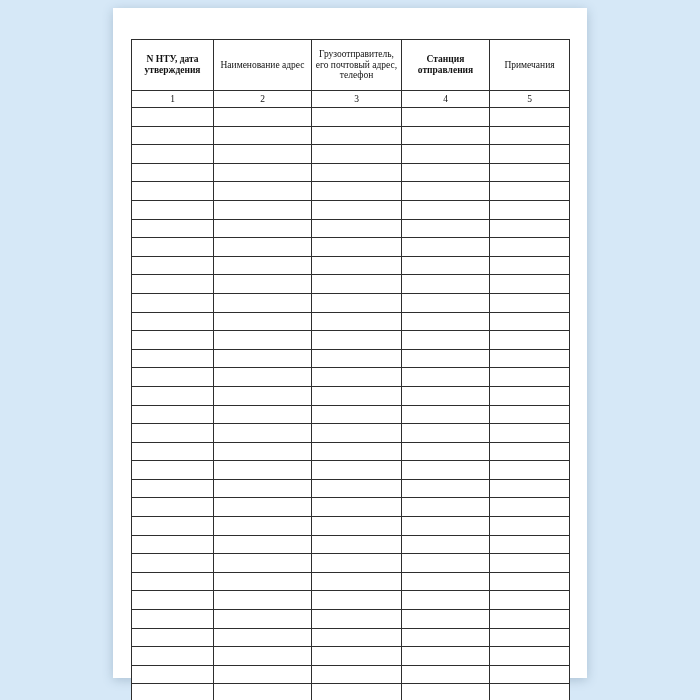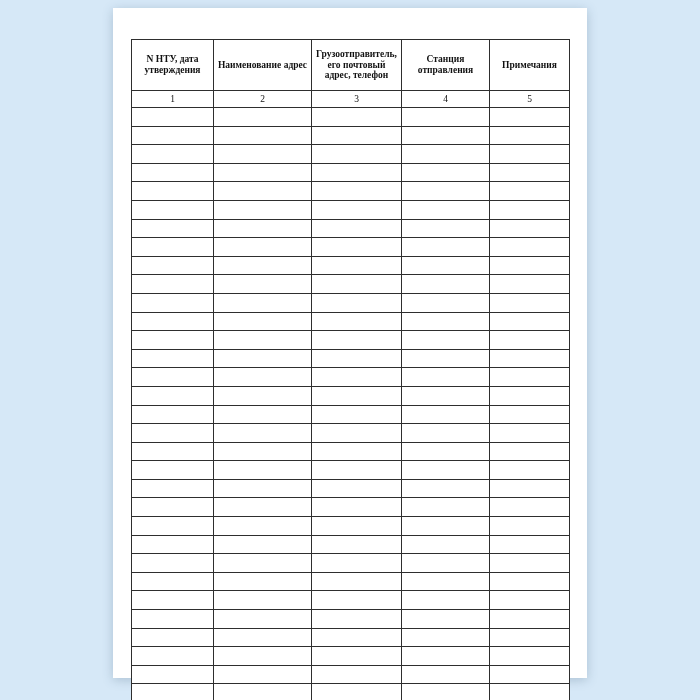--- a/index.html
+++ b/index.html
@@ -44,21 +44,21 @@
     background: #ffffff;
   }
   thead th.head-cell {
     height: 46px;
     font-size: 9.5px;
     font-weight: bold;
     line-height: 1.15;
     padding: 2px 2px;
   }
   thead th.head-cell.thin {
-    font-weight: bold;
+    font-weight: normal;
   }
   tr.numrow td {
     height: 16px;
     font-size: 9.5px;
     font-weight: normal;
   }
   tbody tr.datarow td {
     height: 17.6px;
   }
   col.c1 { width: 82px; }

